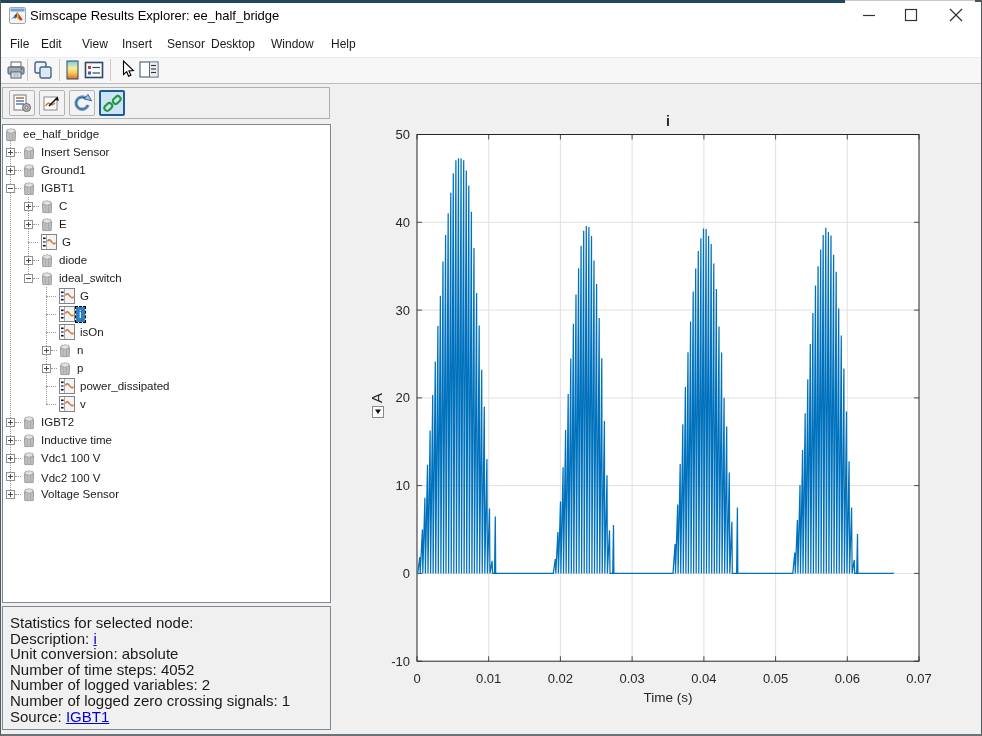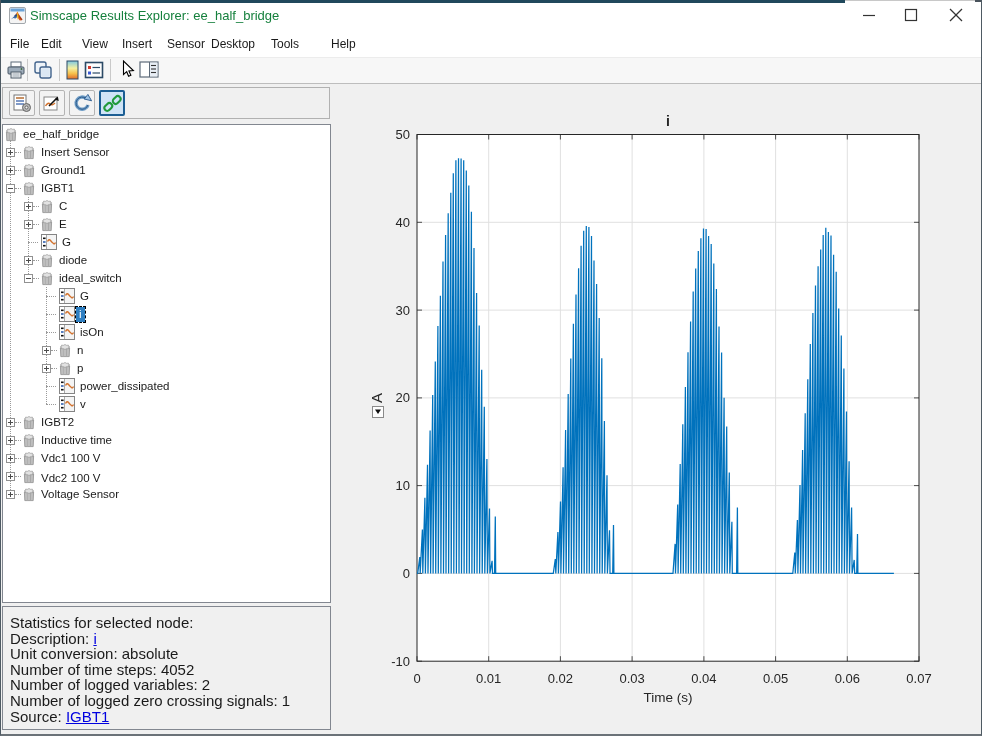--- a/index.html
+++ b/index.html
@@ -1,21 +1,21 @@
 <!DOCTYPE html>
 <html><head><meta charset="utf-8"><style>
 * { margin:0; padding:0; box-sizing:border-box; }
 html,body { width:982px; height:736px; overflow:hidden; }
 body { font-family:"Liberation Sans",sans-serif; position:relative; background:#f0f0f0; }
 .abs { position:absolute; }
 .titlebar { position:absolute; left:1px; top:0; width:980px; height:31px; background:#ffffff; }
 .menubar { position:absolute; left:1px; top:31px; width:980px; height:26px; background:#ffffff; }
 .toolbar1 { position:absolute; left:1px; top:57px; width:980px; height:27px; background:#f7f7f7; border-top:1px solid #ececec; border-bottom:1px solid #bdbdbd; }
 .mi { font-size:12px; color:#1a1a1a; }
-.ttltext { position:absolute; left:30px; top:8px; font-size:13px; color:#15803d; }
+.ttltext { position:absolute; left:30px; top:8px; font-size:13px; color:#000000; }
 .winborder { position:absolute; left:0; top:0; width:982px; height:736px; border-left:1px solid #4e5a63; border-right:1px solid #4e5a63; border-bottom:2px solid #6b7278; pointer-events:none; }
 .tb2box { position:absolute; left:2px; top:87px; width:328px; height:32px; background:#f0f0f0; border:1px solid #b1b1b1; }
 .tbtn { position:absolute; width:26px; height:26px; background:#f3f3f3; border:1px solid #b4b4b4; border-radius:2px; }
 .tbtn.sel2 { background:#cfe3f6; border:2px solid #1b5e94; }
 .treebox { position:absolute; left:2px; top:124px; width:329px; height:479px; background:#ffffff; border:1px solid #828790; }
 .statsbox { position:absolute; left:2px; top:606px; width:329px; height:124px; background:#f0f0f0; border:1px solid #828790; }
 .tl { font-size:11.5px; color:#1a1a1a; white-space:nowrap; }
 .sel { font-size:11.5px; color:#fff; background:#2e7fc2; outline:1px dashed #000; outline-offset:0px; padding:1px 3px 2px 3px; white-space:nowrap; }
 .st { font-size:15px; color:#1a1a1a; white-space:nowrap; }
 .lnk { color:#0000e0; text-decoration:underline; }
@@ -51,21 +51,21 @@
 <line x1="100" y1="5" x2="112" y2="17" stroke="#333" stroke-width="1.2"></line>
 <line x1="112" y1="5" x2="100" y2="17" stroke="#333" stroke-width="1.2"></line>
 </svg>
 
 <div class="abs mi" style="left:10px;top:37px">File</div>
 <div class="abs mi" style="left:41px;top:37px">Edit</div>
 <div class="abs mi" style="left:82px;top:37px">View</div>
 <div class="abs mi" style="left:122px;top:37px">Insert</div>
 <div class="abs mi" style="left:167px;top:37px">Sensor</div>
 <div class="abs mi" style="left:211px;top:37px">Desktop</div>
-<div class="abs mi" style="left:271px;top:37px">Tools</div>
+<div class="abs mi" style="left:271px;top:37px">Window</div>
 <div class="abs mi" style="left:331px;top:37px">Help</div>
 
 <svg class="abs" style="left:6px;top:60px" width="20" height="20" viewBox="0 0 20 20">
 <rect x="5" y="2" width="10" height="5" fill="#fdfdfd" stroke="#5d6a79"></rect>
 <rect x="2" y="7" width="16" height="7" rx="1" fill="#9fadbb" stroke="#4a5866"></rect>
 <rect x="5" y="12" width="10" height="6" fill="#eef0f2" stroke="#4a5866"></rect>
 <line x1="6.5" y1="14" x2="13.5" y2="14" stroke="#9aa5af"></line>
 <line x1="6.5" y1="16" x2="13.5" y2="16" stroke="#9aa5af"></line>
 <circle cx="15.5" cy="9" r="0.9" fill="#3f6e3f"></circle>
 </svg>

